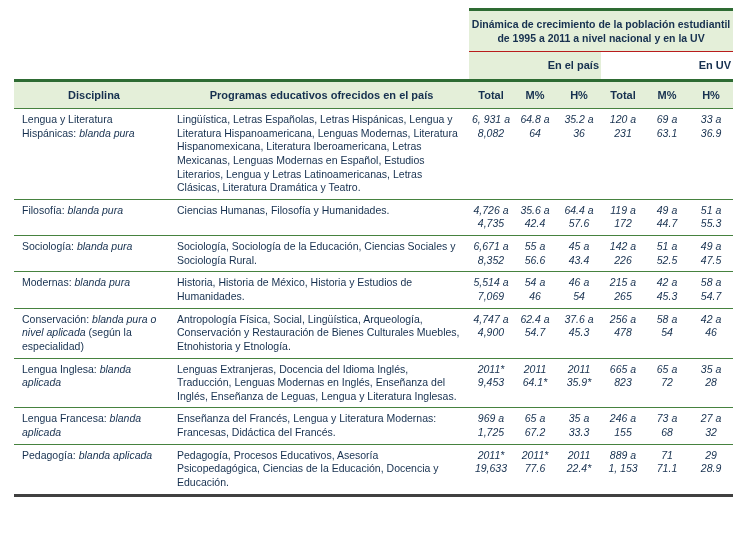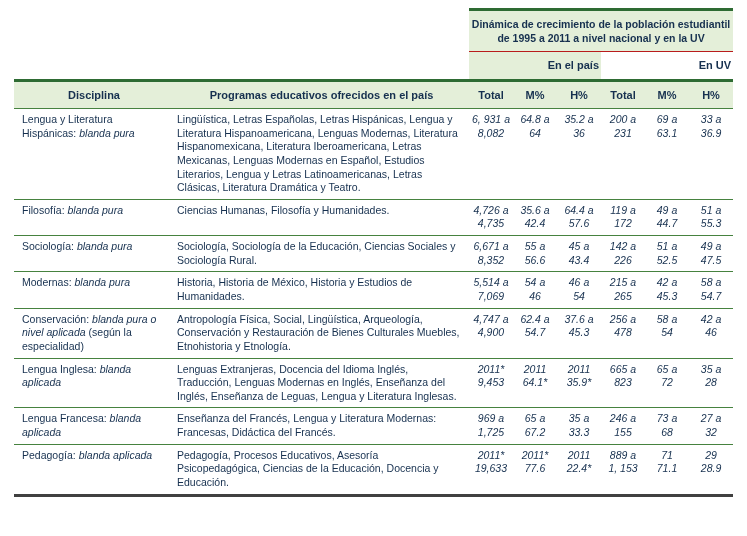--- a/index.html
+++ b/index.html
@@ -125,21 +125,21 @@
     <tbody>
       <tr>
         <td class="disc"><span>Lengua y Literatura Hispánicas:</span> <i>blanda pura</i> <span></span></td>
         <td class="prog">Lingüística, Letras Españolas, Letras Hispánicas, Lengua y Literatura Hispanoamericana, Lenguas Modernas, Literatura Hispanomexicana, Literatura Iberoamericana, Letras Mexicanas, Lenguas Modernas en Español, Estudios Literarios, Lengua y Letras Latinoamericanas, Letras Clásicas, Literatura Dramática y Teatro.</td>
         <td class="num">6, 931 a
 8,082</td>
         <td class="num">64.8 a
 64</td>
         <td class="num">35.2 a
 36</td>
-        <td class="num">200 a
+        <td class="num">120 a
 231</td>
         <td class="num">69 a
 63.1</td>
         <td class="num">33 a
 36.9</td>
       </tr>
       <tr>
         <td class="disc"><span>Filosofía:</span> <i>blanda pura</i> <span></span></td>
         <td class="prog">Ciencias Humanas, Filosofía y Humanidades.</td>
         <td class="num">4,726 a

